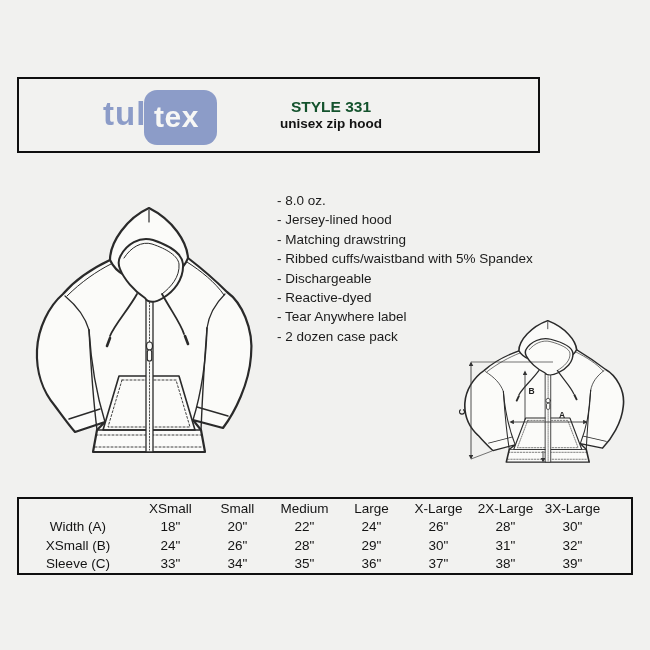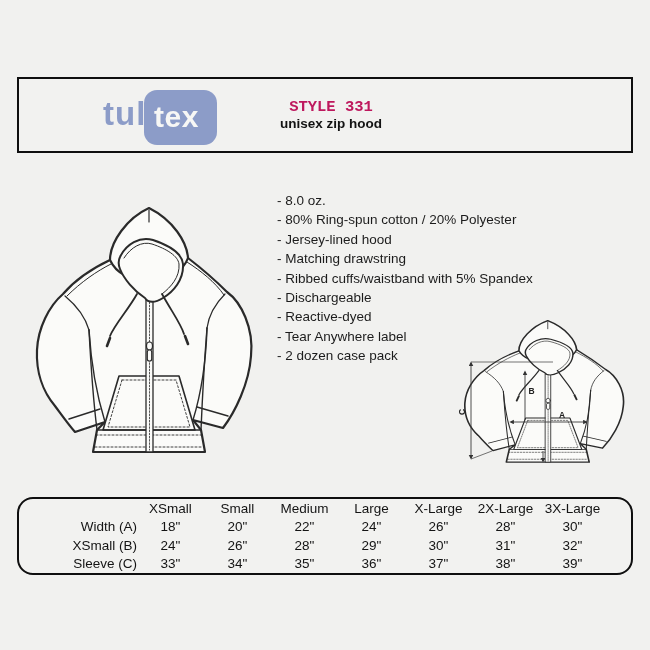--- a/index.html
+++ b/index.html
@@ -5,42 +5,42 @@
   html,body{margin:0;padding:0;}
   body{
     width:650px;height:650px;position:relative;overflow:hidden;
     background:#f1f1ef;
     font-family:"Liberation Sans",sans-serif;
     color:#1c1c1c;
   }
   .box{position:absolute;border:2px solid #0f0f0f;box-sizing:border-box;background:#f2f2f0;}
 
   
-  #header-box{left:17px;top:77px;width:616px;height:76px;}
+  #header-box{left:17px;top:77px;width:523px;height:76px;}
   .logo{position:absolute;left:78px;top:8px;width:140px;height:60px;}
   .logo-square{position:absolute;left:47px;top:3px;width:73px;height:55px;border-radius:13px;}
   .logo-tul{position:absolute;left:6px;top:8px;font-size:33px;font-weight:bold;letter-spacing:1px;}
   .logo-tex{position:absolute;left:57px;top:13px;font-size:30px;font-weight:bold;color:#f7f7f5;letter-spacing:0.5px;}
   .title-block{position:absolute;left:180px;top:19px;width:264px;text-align:center;}
-  .style-title{font-size:15.5px;font-weight:bold;color:#be185d;font-family:Liberation Mono, monospace;}
+  .style-title{font-size:15.5px;font-weight:bold;color:#14532d;}
   .style-subtitle{font-size:13.5px;font-weight:bold;color:#131313;}
 
   
   .features{position:absolute;left:277px;top:191px;font-size:13.5px;color:#1c1c1c;}
   .feature-item{height:19.4px;line-height:19.4px;white-space:nowrap;}
 
   
   #fig-large{position:absolute;left:25px;top:200px;}
   #fig-small{position:absolute;left:455px;top:318px;}
 
   
-  #table-box{left:17px;top:497px;width:616px;height:78px;border-radius:16px;}
+  #table-box{left:17px;top:497px;width:616px;height:78px;}
   #size-tbl{border-collapse:collapse;table-layout:fixed;width:587px;margin:1px 0 0 0;}
   #size-tbl td{font-size:13.5px;height:18.4px;line-height:18.4px;padding:0;text-align:center;color:#141414;white-space:nowrap;overflow:hidden;}
-  #size-tbl td.rl{text-align:right;}
+  #size-tbl td.rl{text-align:center;}
 </style>
 </head>
 <body>
 
 <div class="box" id="header-box">
   <div class="logo">
     <div class="logo-square" id="logo-square" style="background: rgb(140, 156, 200);"></div>
     <span class="logo-tul" id="logo-tul" style="color: rgb(140, 156, 200);">tul</span>
     <span class="logo-tex">tex</span>
   </div>
@@ -102,21 +102,20 @@
       <path stroke-width="2.6" d="M 85,138 L 82,146"></path>
       <path stroke-width="1.8" d="M 137,94 C 147,112 156,124 159,134"></path>
       <path stroke-width="2.6" d="M 160,136 L 163,144"></path>
     </g>
   </defs>
   <use href="#hoodie-fig"></use>
 </svg>
 
 <div class="features">
     <div class="feature-item">- 8.0 oz.</div>
-    <div class="feature-item">- 80% Ring-spun cotton / 20% Polyester</div>
     <div class="feature-item">- Jersey-lined hood</div>
     <div class="feature-item">- Matching drawstring</div>
     <div class="feature-item">- Ribbed cuffs/waistband with 5% Spandex</div>
     <div class="feature-item">- Dischargeable</div>
     <div class="feature-item">- Reactive-dyed</div>
     <div class="feature-item">- Tear Anywhere label</div>
     <div class="feature-item">- 2 dozen case pack</div>
   </div>
 
 <svg id="fig-small" width="185" height="152" viewBox="0 0 185 152">

